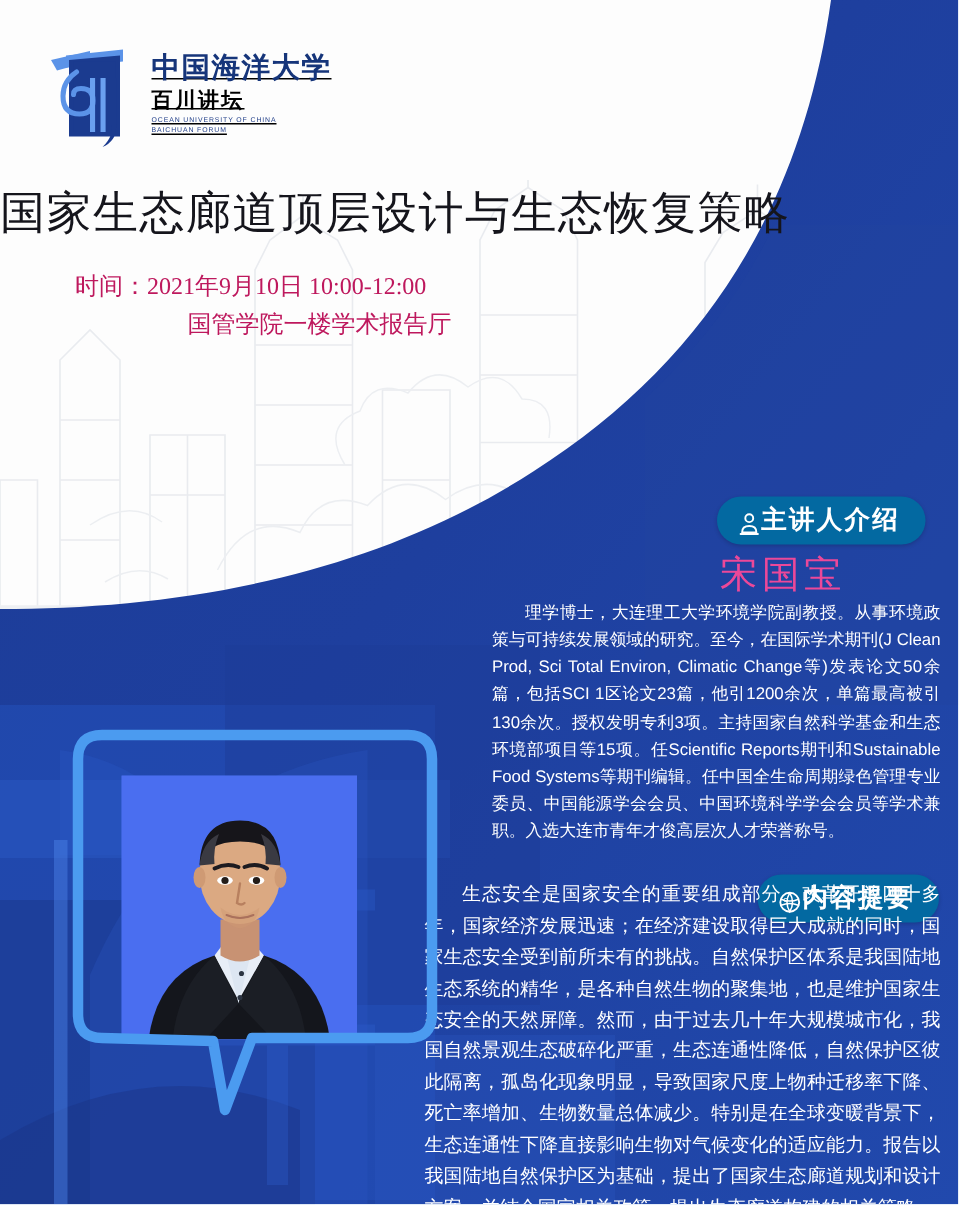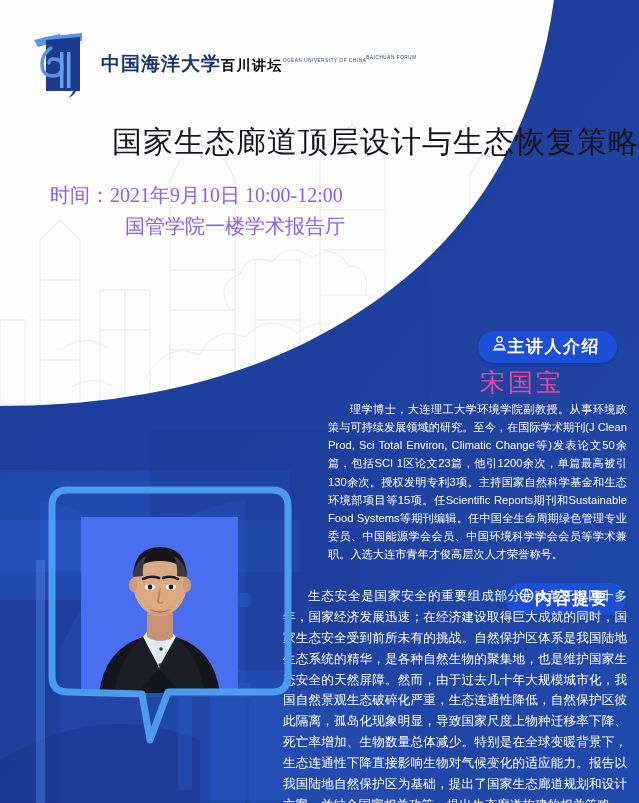--- a/index.html
+++ b/index.html
@@ -43,21 +43,21 @@
   
   .logo-wrap {
     position: absolute;
     left: 30px;
     top: 28px;
     display: flex;
     align-items: center;
     gap: 9px;
   }
   .logo-mark { width: 62px; height: 70px; display: block; }
-  .logo-txt { display: flex; flex-direction: row; line-height: 1; }
+  .logo-txt { display: flex; flex-direction: column; line-height: 1; text-decoration: underline; }
   .logo-cn1 {
     font-family: "Liberation Serif", serif;
     font-size: 19px;
     font-weight: 700;
     color: #16357a;
     letter-spacing: 1px;
     white-space: nowrap;
   }
   .logo-cn2 {
     font-family: "Liberation Sans", sans-serif;
@@ -83,48 +83,48 @@
     letter-spacing: 0.6px;
     margin-top: 2px;
     white-space: nowrap;
   }
 
   
   .title {
     position: absolute;
     left: 0; top: 122px;
     width: 639px;
-    text-align: right;
+    text-align: left;
     font-family: "Liberation Serif", "DejaVu Serif", serif;
     font-size: 30px;
     font-weight: 400;
     color: #15151c;
     letter-spacing: 1px;
     white-space: nowrap;
   }
 
   
   .details {
     position: absolute;
     left: 50px; top: 180px;
     font-family: "Liberation Serif", "DejaVu Serif", serif;
-    font-size: 20px;
-    color: #8b5cf6;
+    font-size: 16px;
+    color: #be185d;
     line-height: 1.55;
   }
   .details .row { white-space: nowrap; }
   .details .indent { padding-left: 75px; }
 
   
   .pill {
     position: absolute;
     display: flex;
-    align-items: flex-start;
+    align-items: flex-end;
     gap: 0;
-    background: #1d4ed8;
+    background: #0369a1;
     border-radius: 999px;
     padding: 4px 17px 5px 13px;
     box-shadow: 0 1px 3px rgba(0,0,0,0.18);
   }
   .pill-label {
     font-family: "Liberation Sans", "DejaVu Sans", sans-serif;
     font-size: 17px;
     font-weight: 700;
     color: #ffffff;
     letter-spacing: 1.5px;

